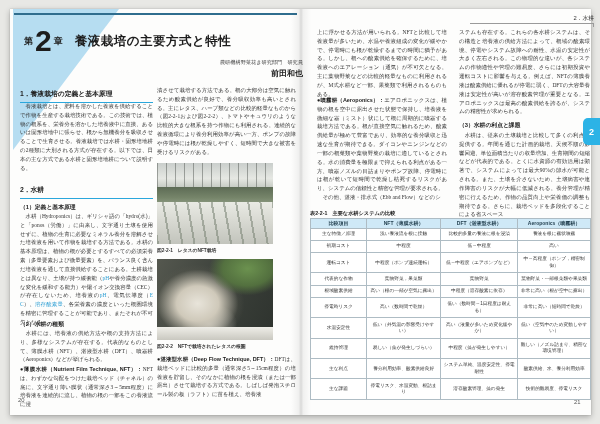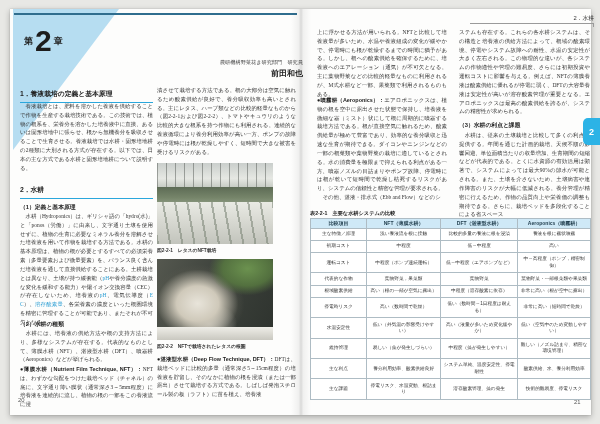--- a/index.html
+++ b/index.html
@@ -110,20 +110,21 @@
 
 <div class="spread">
 
   <div class="corner-triangle"></div>
   <div class="top-rule"></div>
 
   <div class="chapter">
     <span class="ch-prefix">第</span>
     <span class="ch-num">2</span>
     <span class="ch-suffix">章</span>
+    <span class="ch-title">養液栽培の主要方式と特性</span>
   </div>
 
   <div class="author">
     <div class="affil">農研機構野菜花き研究部門　研究員</div>
     <div class="name">前田和也</div>
   </div>
 
   <div class="blk sec-h" style="left:10px;top:80px;width:133px;">1．養液栽培の定義と基本原理</div>
   <div class="blk body-t" style="left:10px;top:93px;width:133px;">　養液栽培とは、肥料を溶かした養液を供給することで作物を生産する栽培技術である。この技術では、植物の根系を、栄養分を溶かした培養液中に直接、あるいは固形培地中に張らせ、根から無機養分を吸収させることで生育させる。養液栽培では水耕・固形培地耕の2種類に大別される方式が存在する。以下では、日本の主な方式である水耕と固形培地耕について説明する。</div>
   <div class="blk sec-h" style="left:10px;top:176px;width:133px;">2．水耕</div>

